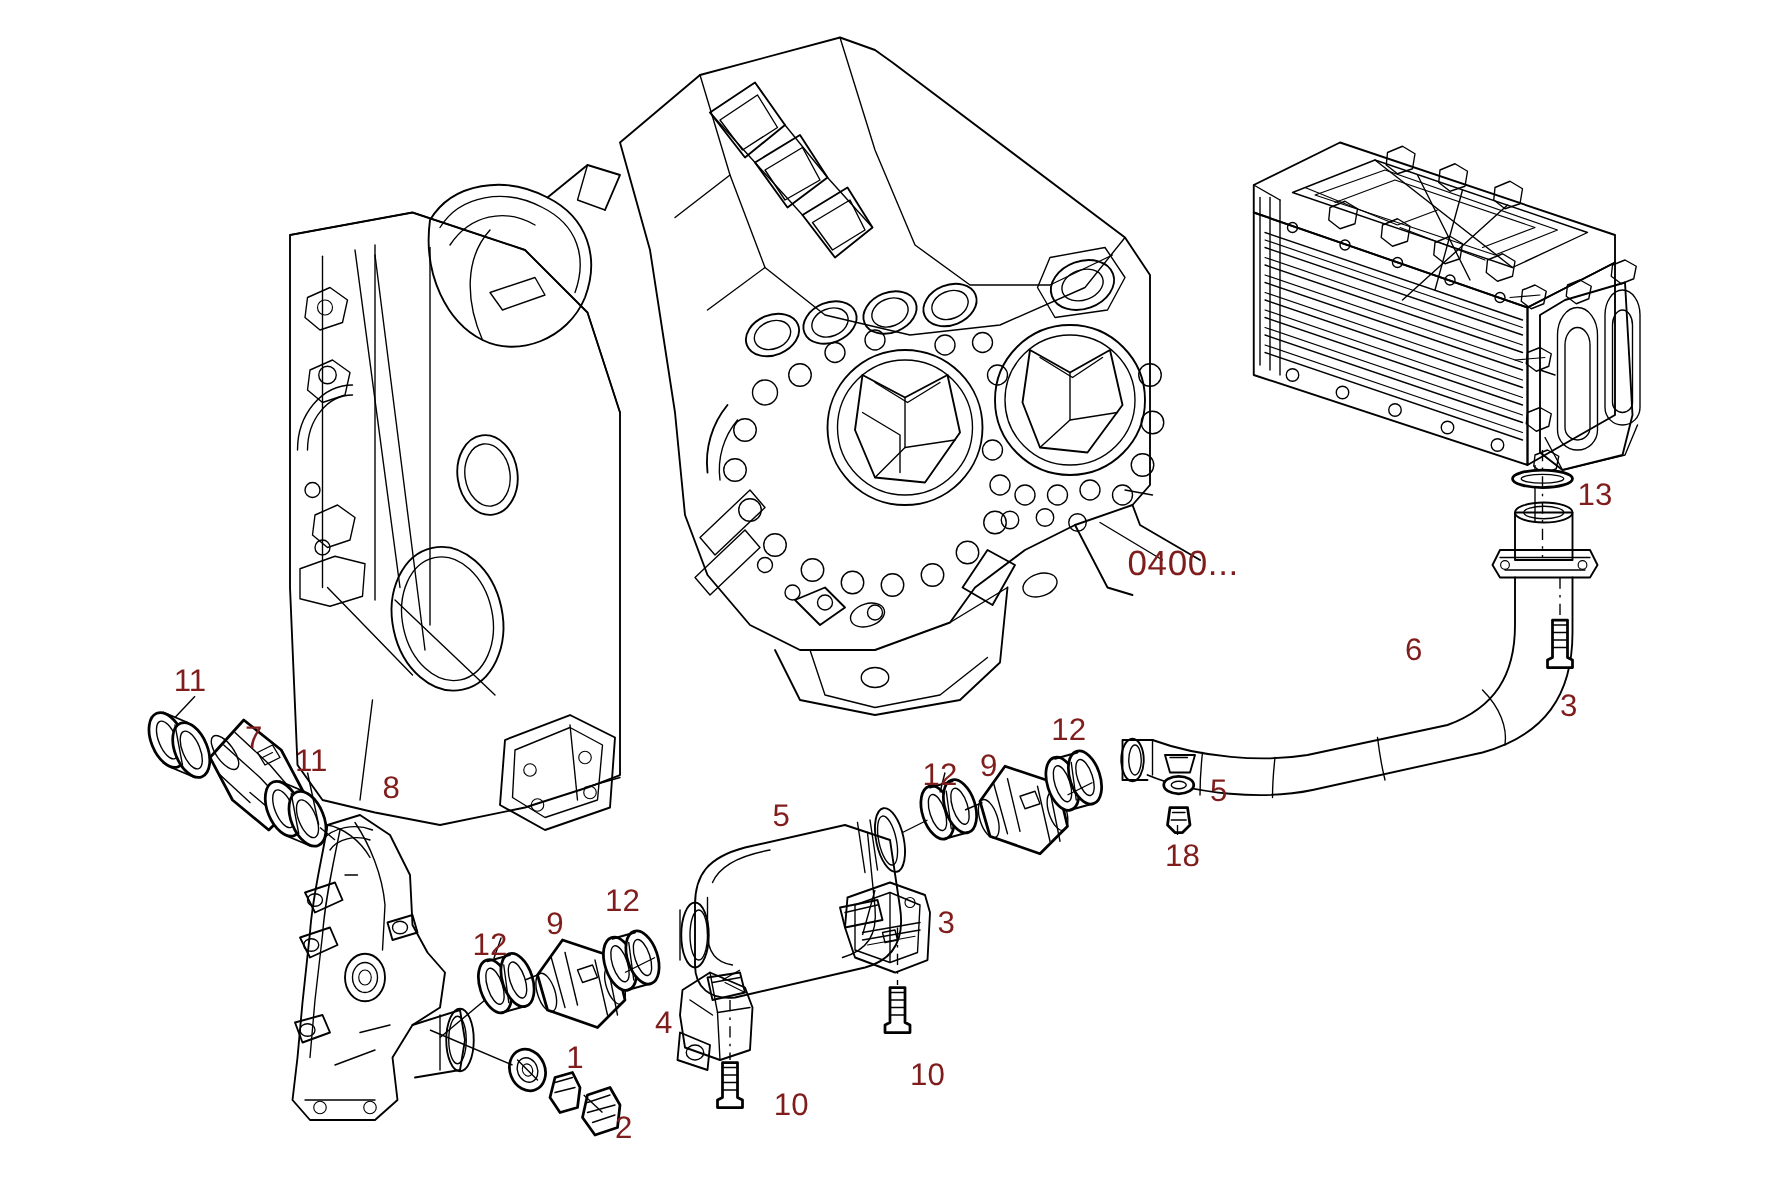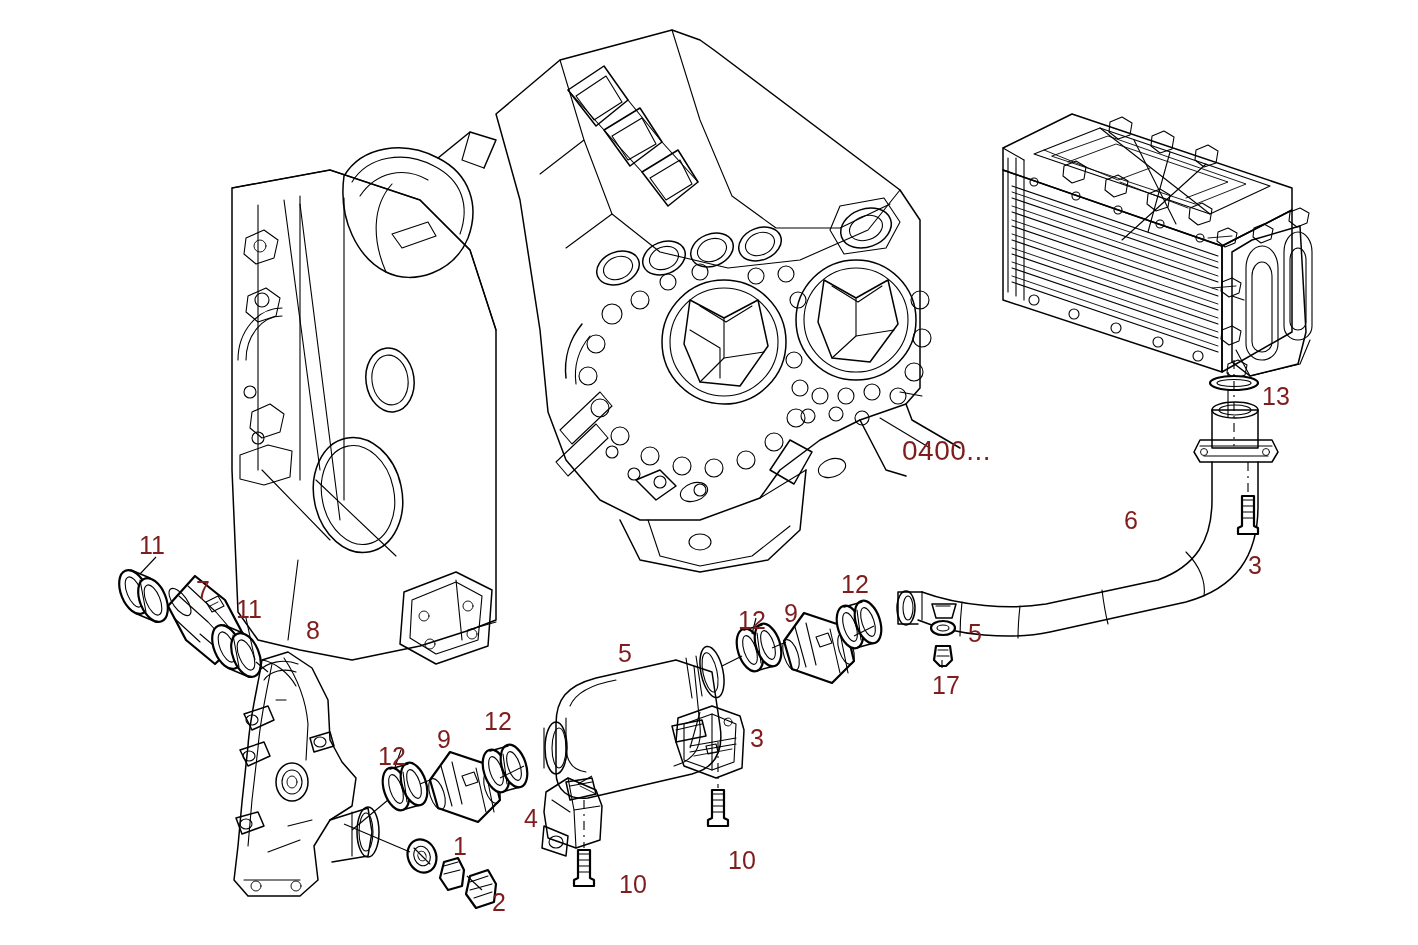--- a/index.html
+++ b/index.html
@@ -560,17 +560,17 @@
   <span class="lbl" style="left:618px;top:641px;">5</span>
   <span class="lbl" style="left:524px;top:806px;">4</span>
   <span class="lbl" style="left:619px;top:872px;">10</span>
   <span class="lbl" style="left:750px;top:726px;">3</span>
   <span class="lbl" style="left:728px;top:848px;">10</span>
   <span class="lbl" style="left:738px;top:608px;">12</span>
   <span class="lbl" style="left:784px;top:601px;">9</span>
   <span class="lbl" style="left:841px;top:572px;">12</span>
   <span class="lbl" style="left:1124px;top:508px;">6</span>
   <span class="lbl" style="left:968px;top:621px;">5</span>
-  <span class="lbl" style="left:932px;top:673px;">17</span>
+  <span class="lbl" style="left:932px;top:673px;">18</span>
   <span class="lbl" style="left:1262px;top:384px;">13</span>
   <span class="lbl" style="left:1248px;top:553px;">3</span>
 
 </div>
 
 </body></html>

